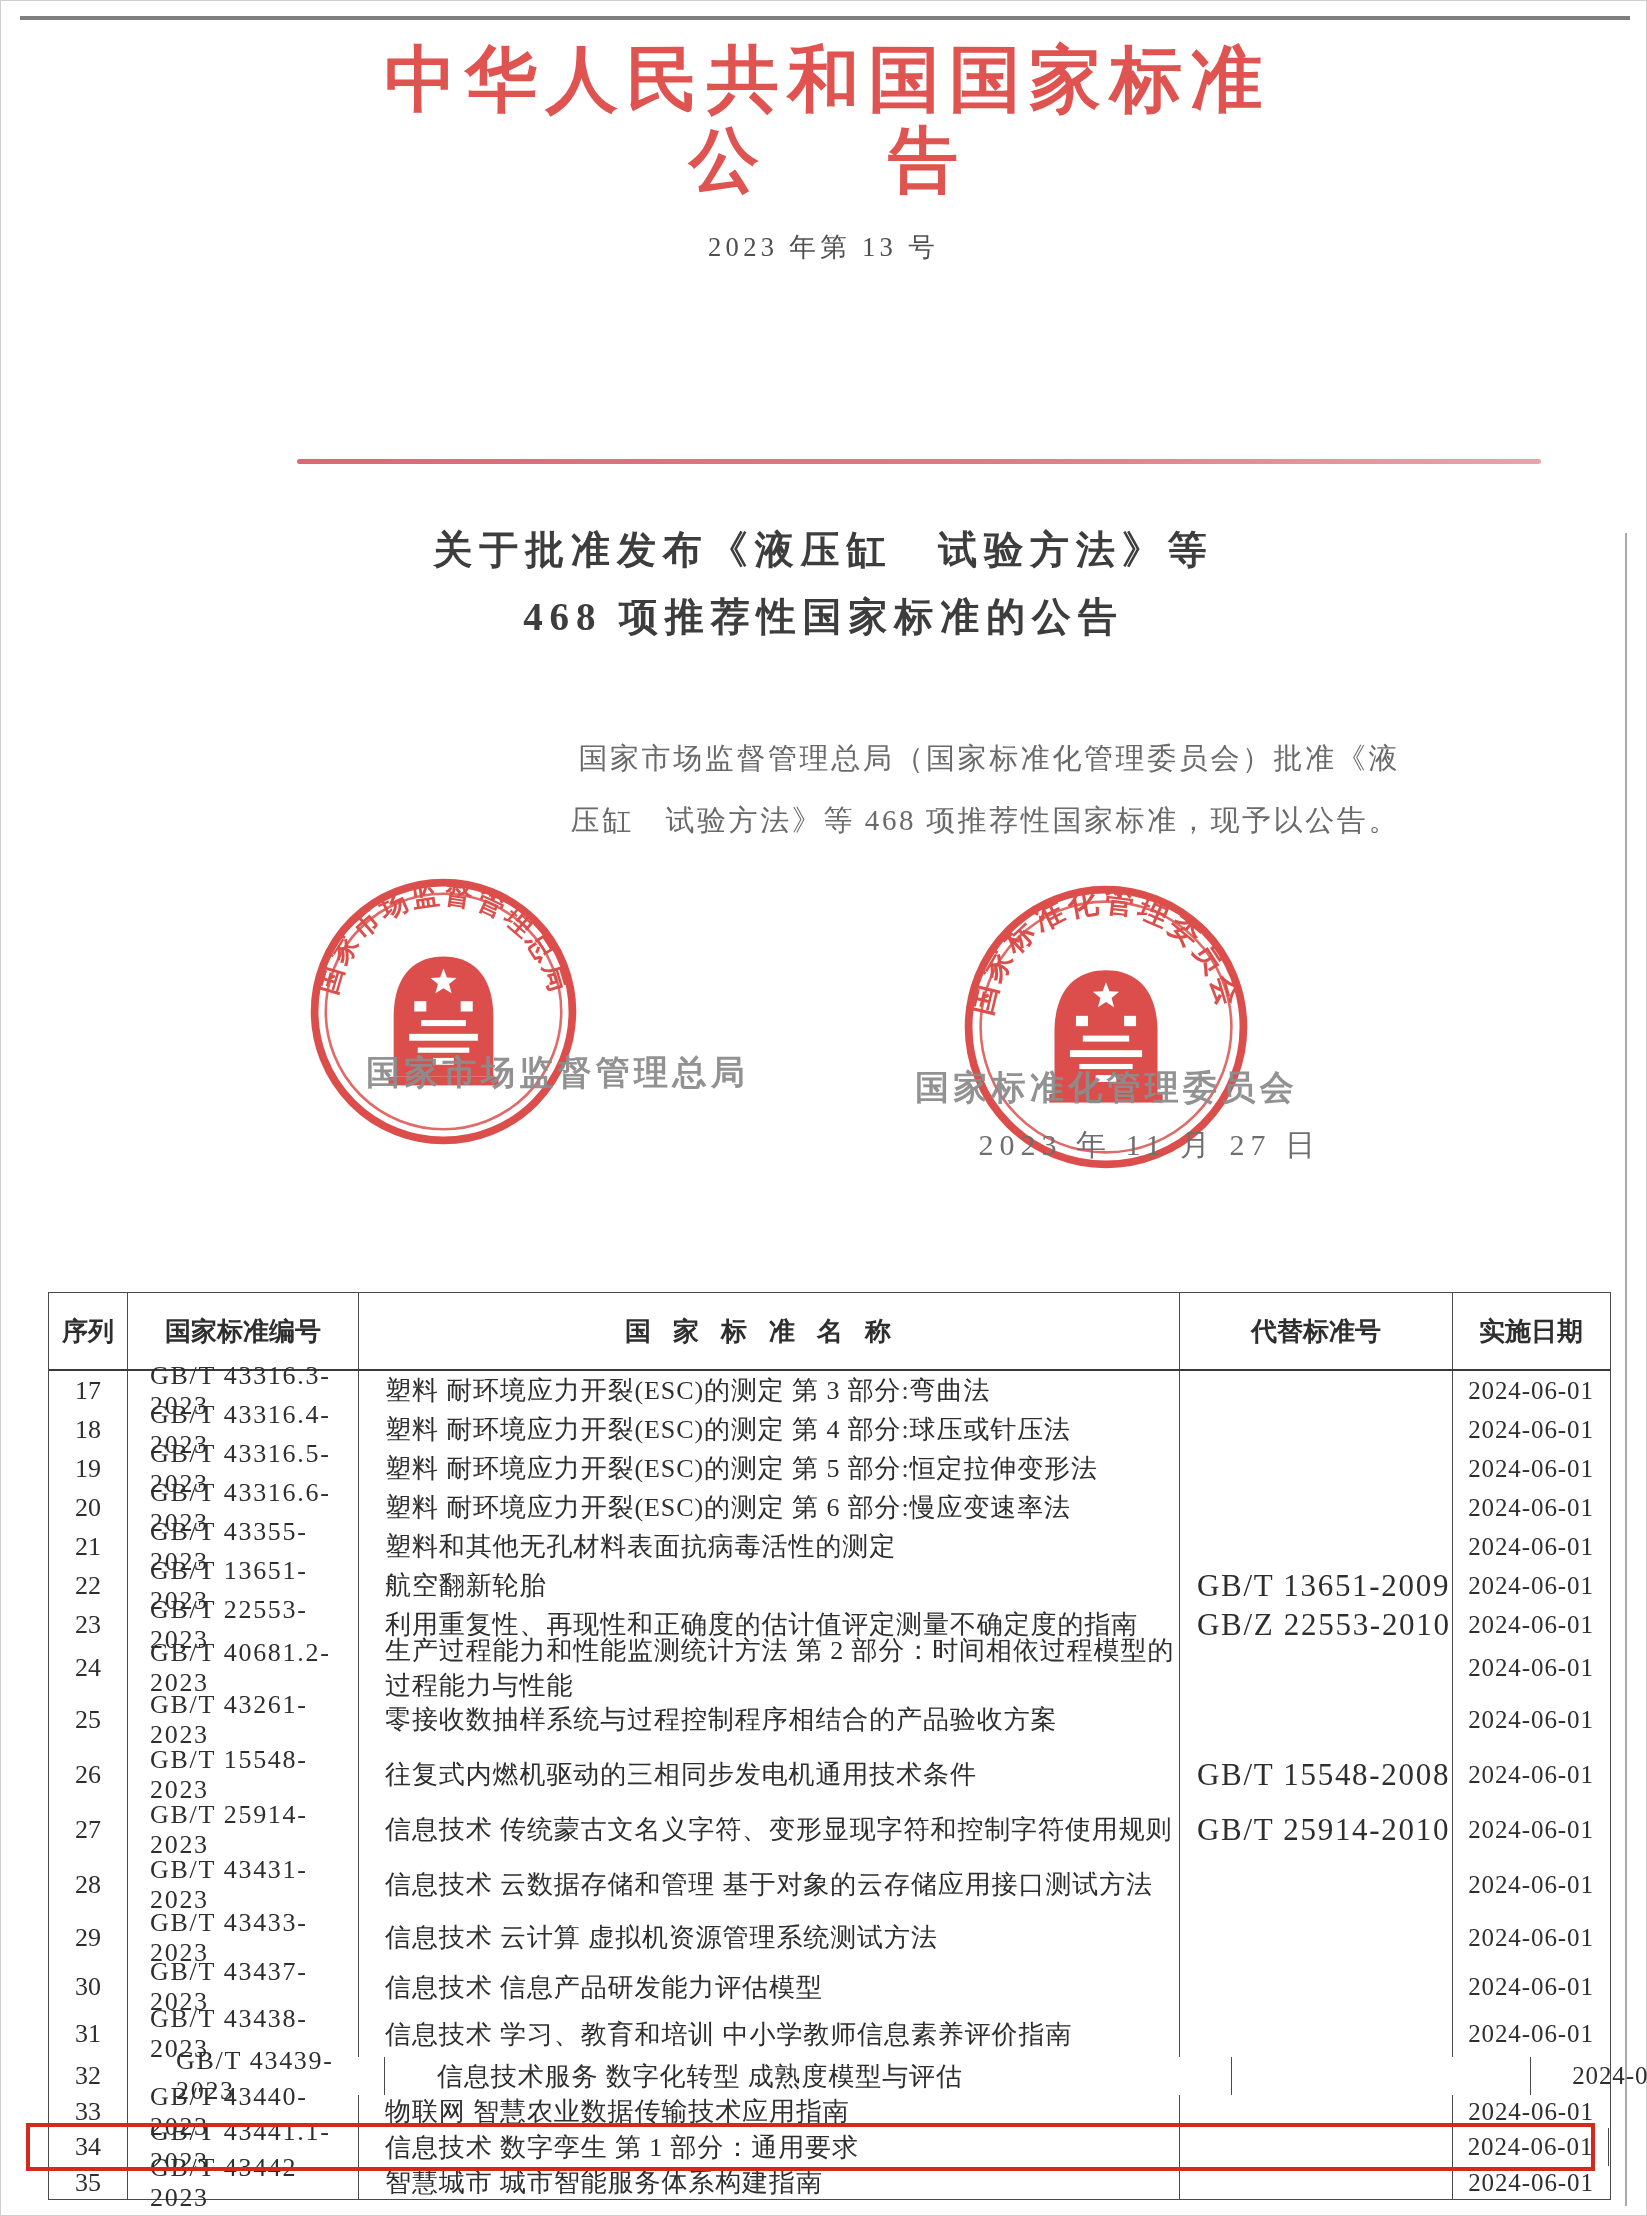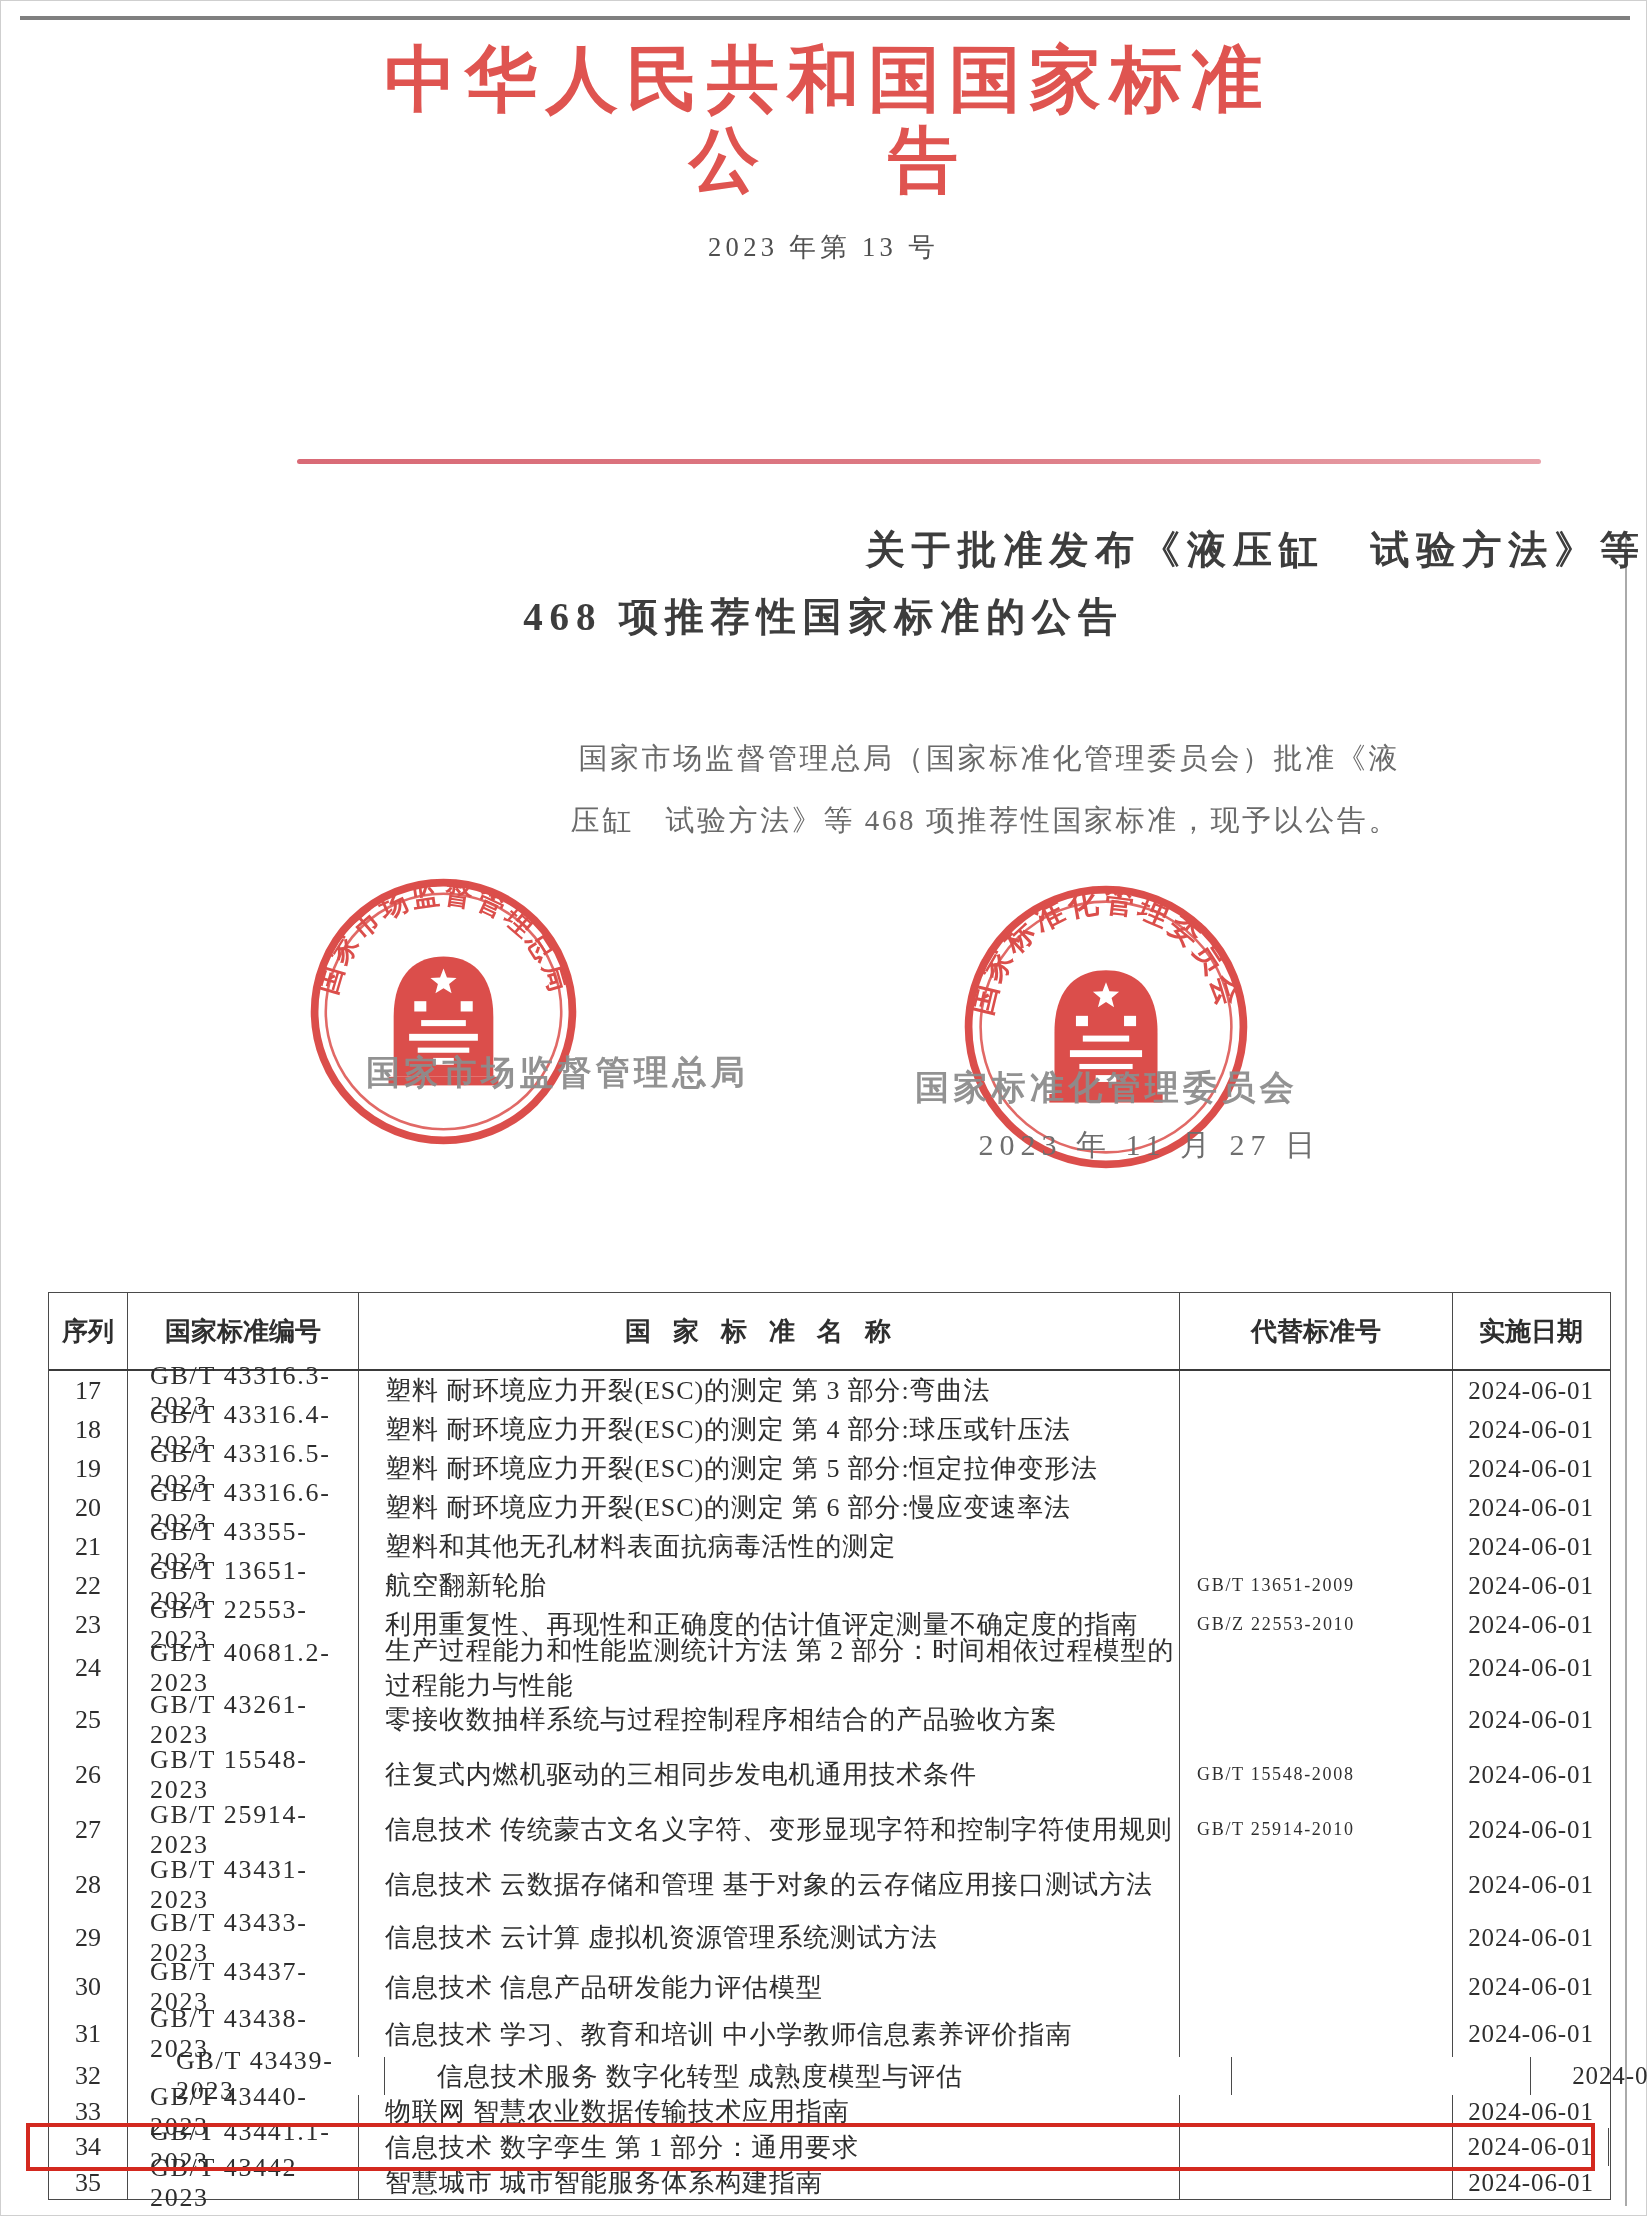--- a/index.html
+++ b/index.html
@@ -32,21 +32,21 @@
   }
   .red-divider{
     position:absolute;left:296px;top:458px;width:1244px;height:5.1px;
     background:linear-gradient(to right,#d96a76,var(--divider-pink) 55%,#e8a3ab);
     border-radius:2.6px;
   }
 
   
   .notice-heading{position:absolute;left:0;width:100%;text-align:center;
     font-size:39px;font-weight:bold;color:var(--heading-gray);letter-spacing:6.9px;}
-  .notice-heading.l1{top:522px;text-align:right;}
+  .notice-heading.l1{top:522px;}
   .notice-heading.l2{top:589px;}
   .notice-body{position:absolute;left:249px;top:726px;width:1150px;
     font-size:29px;color:var(--body-gray);letter-spacing:2.6px;}
   .notice-body .line{display:block;height:62px;line-height:62px;text-align:right;}
   .notice-body .line.indent{text-indent:120px;}
 
   
   .seal{position:absolute;z-index:2;opacity:.92;}
   .seal-left{left:305px;top:873px;}
   .seal-right{left:959px;top:880px;}
@@ -87,21 +87,21 @@
   .tbody .tr:nth-child(13){height:51px;}
   .tbody .tr:nth-child(14){height:48px;}
   .tbody .tr:nth-child(15){height:46px;}
   .tbody .tr:nth-child(16){height:38px;gap:26px;}
   .tbody .tr:nth-child(17){height:33px;}
   .tbody .tr:nth-child(18){height:38px;}
   .tbody .tr:nth-child(19){height:33px;}
   .tbody .td.c-seq{justify-content:center;}
   .tbody .td.c-code{padding-left:22px;letter-spacing:1.7px;}
   .tbody .td.c-name{padding-left:26px;letter-spacing:0.9px;}
-  .tbody .td.c-repl{padding-left:17px;letter-spacing:1.7px;font-size:18px;}
+  .tbody .td.c-repl{padding-left:17px;letter-spacing:1.7px;font-size:31px;}
   .tbody .td.c-date{justify-content:center;font-size:25px;letter-spacing:0.9px;}
   .tr.highlighted{position:relative;}
   .highlight-box{
     position:absolute;left:-23px;right:15.4px;top:-5.1px;bottom:-5.1px;
     border:4.3px solid var(--highlight-red);pointer-events:none;z-index:5;
   }
 </style>
 </head>
 <body style="--title-red: #df5450; --seal-red: #d8403c; --divider-pink: #dd7b85; --highlight-red: #d3291f; --heading-gray: #3d3d3d; --body-gray: #6a6a6a; --caption-gray: #8d8d8d; --table-ink: #2e2e2e;">
 

